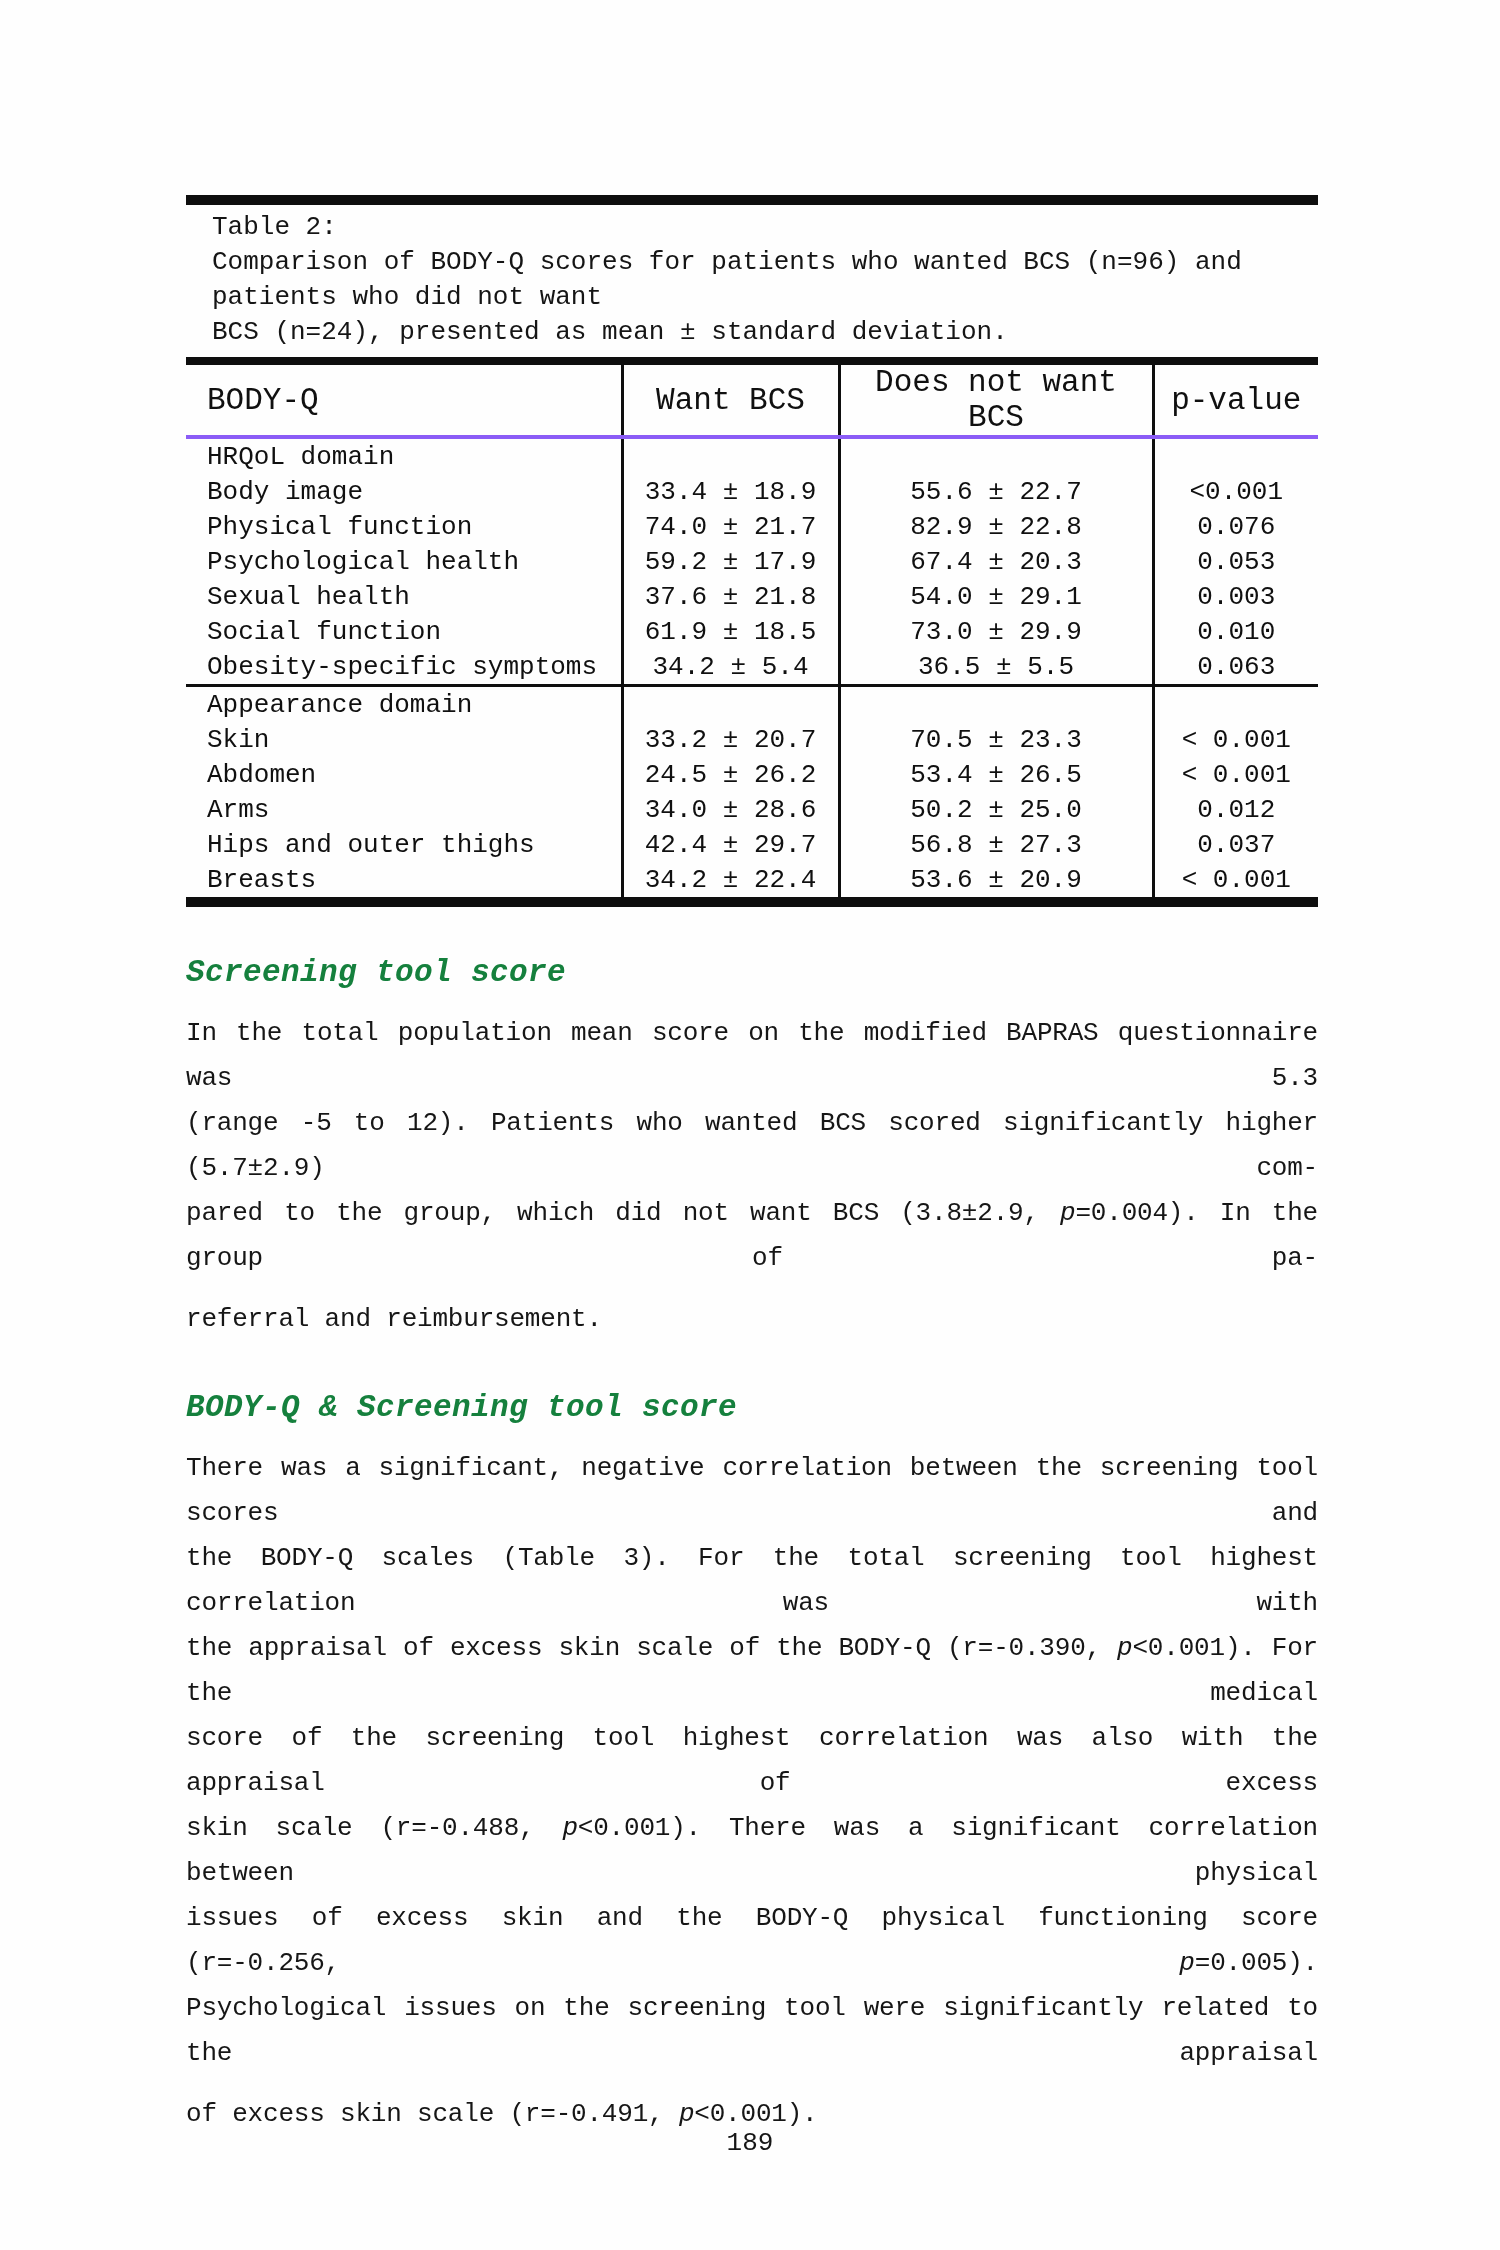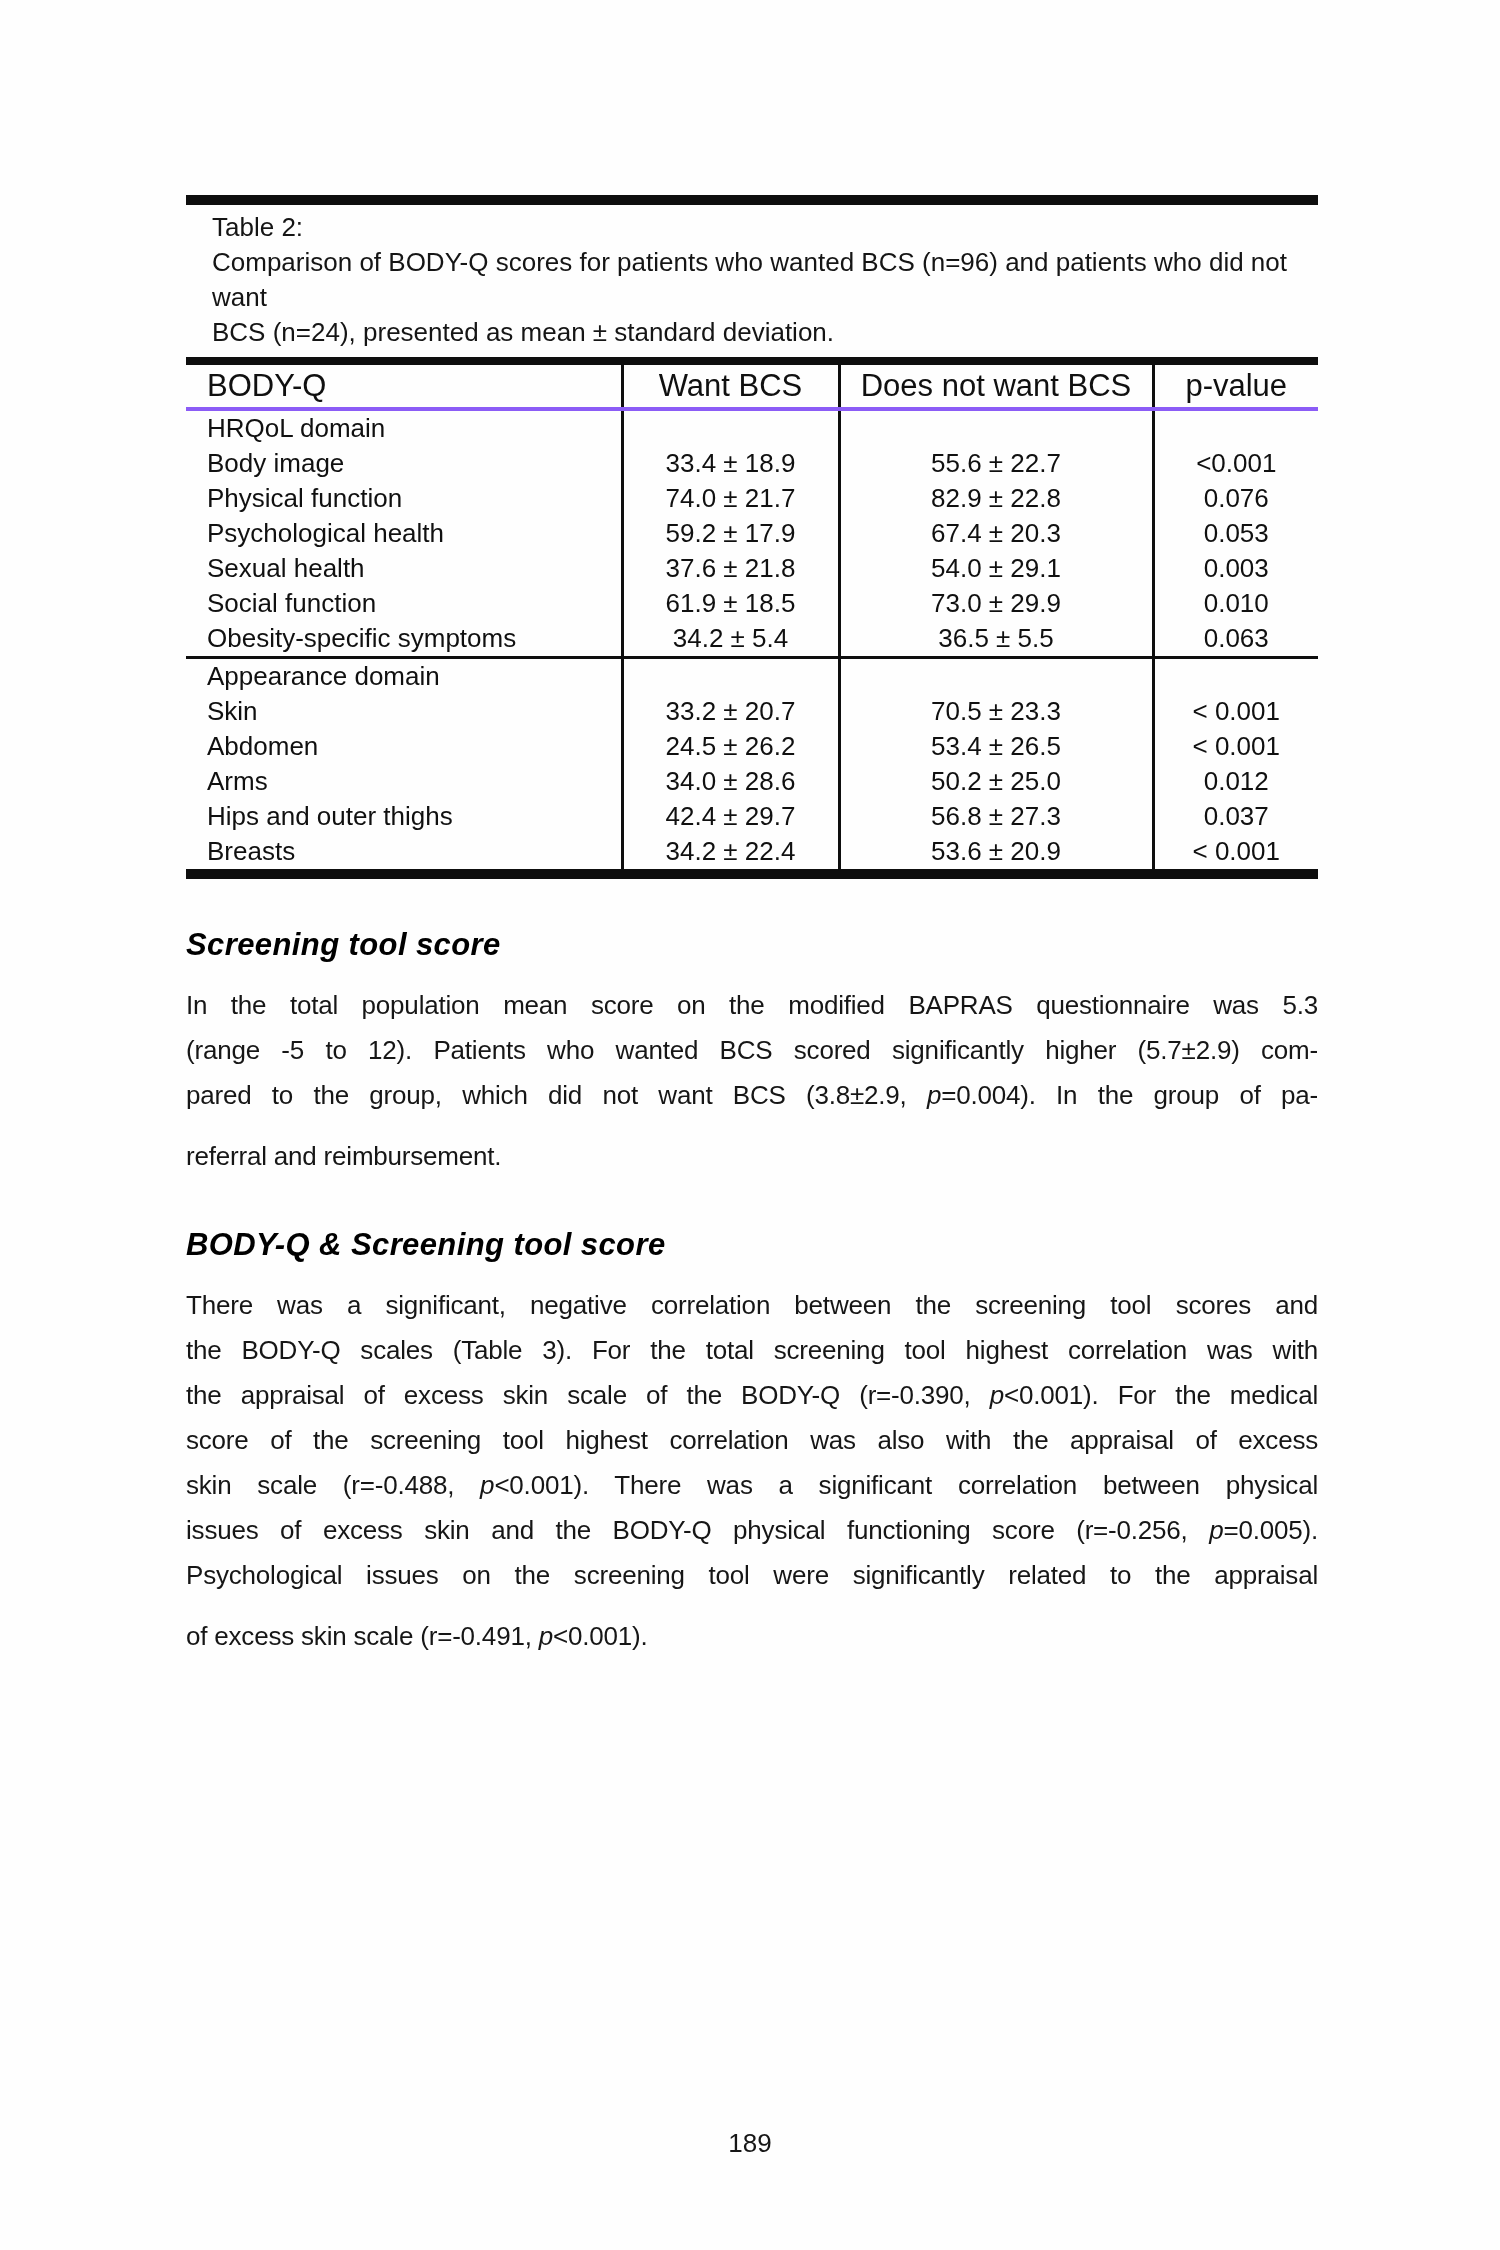--- a/index.html
+++ b/index.html
@@ -1,20 +1,20 @@
 <!DOCTYPE html>
 <html><head>
 <meta charset="utf-8">
 <style>
   html,body { margin:0; padding:0; background:#ffffff; }
   .page {
     position:relative;
     width:1500px; height:2250px;
     background:#fefefe;
-    font-family:Liberation Sans, sans-serif;
+    font-family:Liberation Mono, monospace;
     color:#101010;
     overflow:hidden;
   }
   .content {
     position:absolute;
     left:186px; top:195px;
     width:1132px;
   }
   
   .hbar { background:#0e0e0e; width:100%; }
@@ -53,21 +53,21 @@
   table.t2 td.c0 { text-align:left; padding-left:21px; }
   table.t2 .c1, table.t2 .c2, table.t2 .c3 { border-left:3px solid #0e0e0e; }
   table.t2 tr.section-start td { border-top:3px solid #0e0e0e; }
   
   .bodytext { margin-top:0; }
   .bodytext h2 {
     font-size:31px;
     font-style:italic;
     font-weight:bold;
     letter-spacing:0.4px;
-    color:#000000;
+    color:#15803d;
     margin:46px 0 18px 0;
     line-height:40px;
   }
   .pline {
     font-size:26px;
     line-height:45px;
     letter-spacing:-0.2px;
     text-align:justify;
     text-align-last:justify;
     color:#161616;

